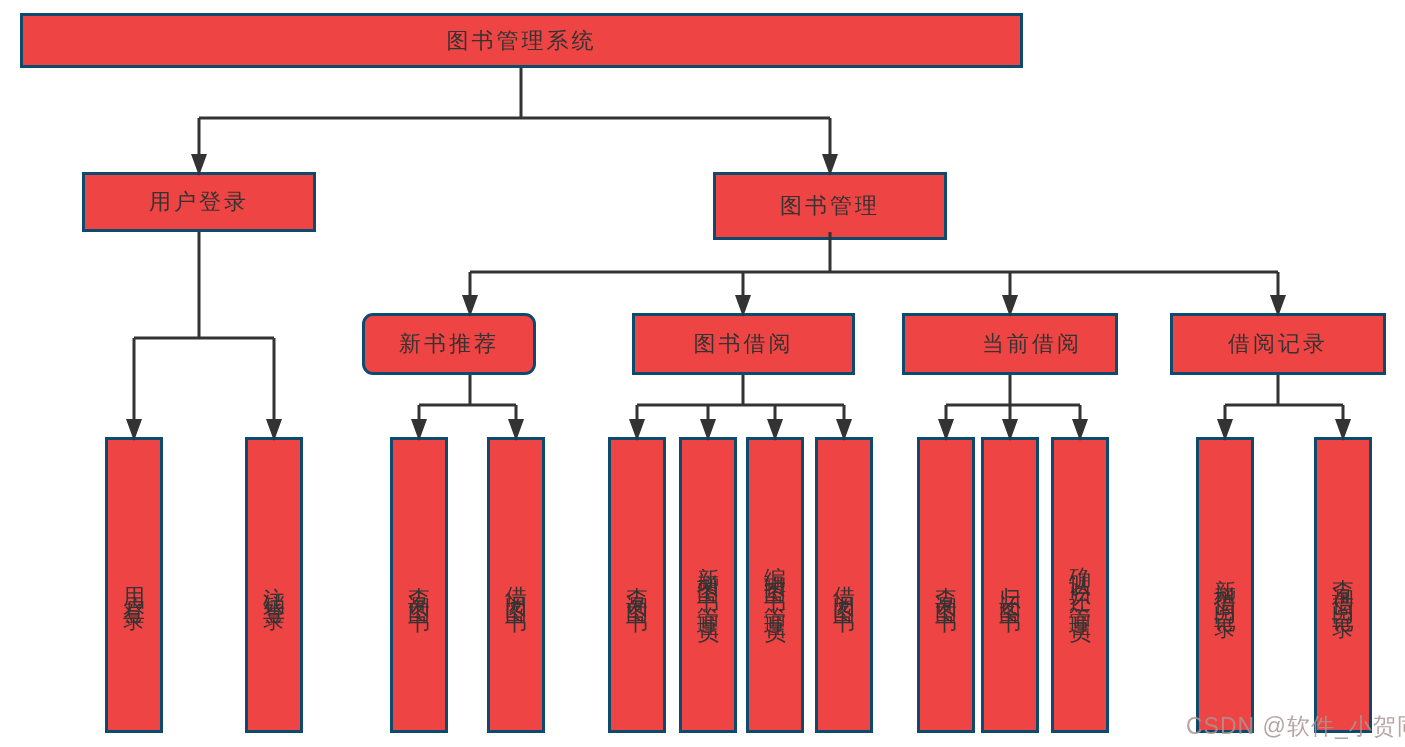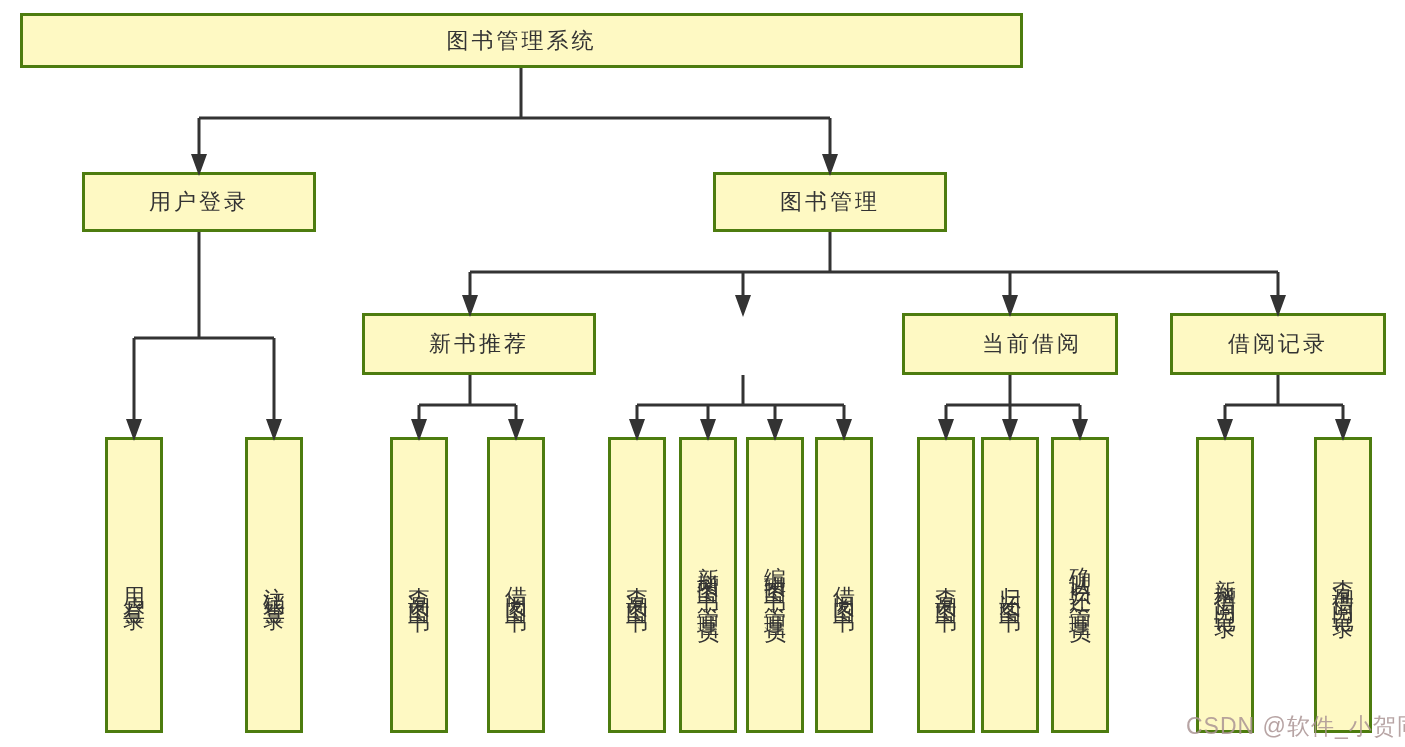--- a/index.html
+++ b/index.html
@@ -15,22 +15,22 @@
   .connectors-svg {
     position: absolute;
     left: 0; top: 0;
     width: 1405px; height: 747px;
     pointer-events: none;
     z-index: 2;
   }
   .box {
     position: absolute;
     box-sizing: border-box;
-    border: 3px solid #4d7c0f;
-    background: #fef9c3;
+    border: 3px solid #0c4a6e;
+    background: #ef4444;
     display: flex;
     align-items: center;
     justify-content: center;
     z-index: 1;
   }
   .hlabel {
     font-size: 22px;
     letter-spacing: 3px;
     white-space: nowrap;
   }
@@ -77,26 +77,29 @@
              M1217,419 h16 l-8,22 z M1335,419 h16 l-8,22 z"></path>
   </svg>
 
   <div class="box" style="left:20px; top:13px; width:1003px; height:55px;">
     <span class="hlabel">图书管理系统</span>
   </div>
 
   <div class="box" style="left:82px; top:172px; width:234px; height:60px;">
     <span class="hlabel">用户登录</span>
   </div>
-  <div class="box" style="left:713px; top:172px; width:234px; height:60px;">
+  <div class="box" style="left:713px; top:172px; width:234px; height:68px;">
     <span class="hlabel">图书管理</span>
   </div>
 
-  <div class="box" style="left:362px; top:313px; width:234px; height:62px;">
+  <div class="box" style="left:362px; top:313px; width:174px; height:62px;border-radius:11px;">
     <span class="hlabel">新书推荐</span>
+  </div>
+  <div class="box" style="left:632px; top:313px; width:223px; height:62px;">
+    <span class="hlabel">图书借阅</span>
   </div>
   <div class="box" style="left:902px; top:313px; width:216px; height:62px;padding-left:44px;">
     <span class="hlabel">当前借阅</span>
   </div>
   <div class="box" style="left:1170px; top:313px; width:216px; height:62px;">
     <span class="hlabel">借阅记录</span>
   </div>
 
   <div class="box vbox" style="left:105px;">
     <span class="vlabel">用户登录</span>

